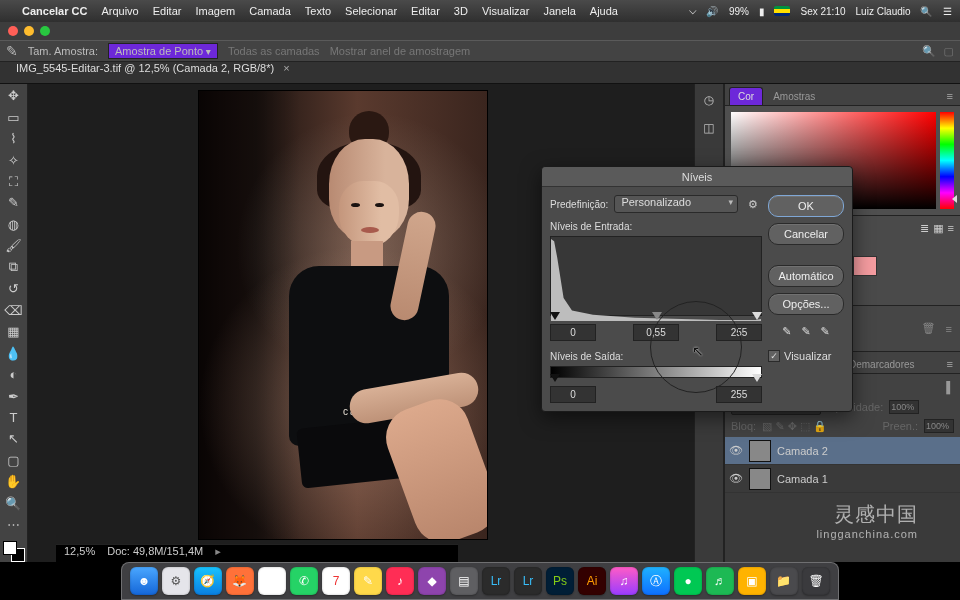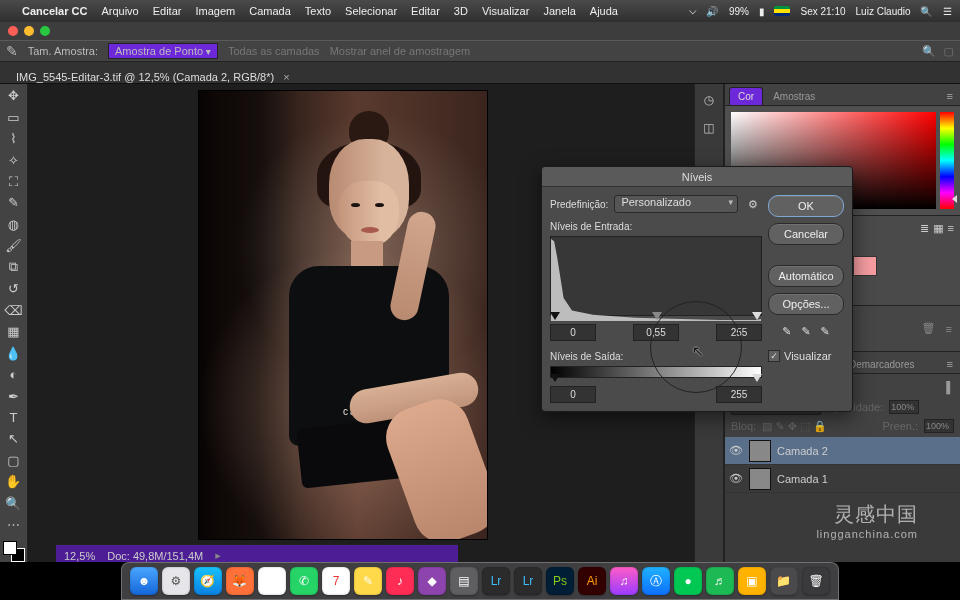--- a/index.html
+++ b/index.html
@@ -20,21 +20,21 @@
 .t-red{background:#ff5f57}.t-yel{background:#febc2e}.t-grn{background:#28c840}
 .window-title{position:absolute;left:0;right:0;text-align:center;color:#bbb;font-size:12px}
 
 
 .options-bar{height:22px;background:#434343;border-top:1px solid #5a5a5a;border-bottom:1px solid #222;display:flex;align-items:center;padding:0 6px;gap:10px;color:#bbb}
 .options-bar .sel{background:#6d28d9;border:1px solid #222;padding:1px 6px;border-radius:0;font-size:10px}
 .options-bar .dim{color:#777}
 .options-bar .icons-right{margin-left:auto;display:flex;gap:8px;color:#777}
 
 
-.doc-tab-bar{height:22px;background:#323232;border-bottom:1px solid #111;display:flex;align-items:flex-end;padding:0 12px;color:#ddd}
+.doc-tab-bar{height:22px;background:#323232;border-bottom:1px solid #111;display:flex;align-items:flex-start;padding:0 12px;color:#ddd}
 .doc-tab{padding:0 4px;font-size:11px}
 .doc-tab .x{margin-left:6px;color:#aaa}
 
 
 .main{height:478px;display:flex;background:#2b2b2b;position:relative}
 .toolbox{width:28px;background:#434343;border-right:1px solid #222;display:flex;flex-direction:column;align-items:center;padding-top:2px;gap:2px}
 .toolbox .tool{width:22px;height:20px;display:flex;align-items:center;justify-content:center;color:#ccc;font-size:13px;border-radius:2px}
 .toolbox .fgbg{width:22px;height:22px;position:relative;margin-top:4px}
 .toolbox .fgbg .fg{width:14px;height:14px;background:#fff;border:1px solid #000;position:absolute;top:0;left:0}
 .toolbox .fgbg .bg{width:14px;height:14px;background:#000;border:1px solid #fff;position:absolute;bottom:0;right:0}
@@ -83,21 +83,21 @@
 .layer-controls .row{display:flex;align-items:center;gap:6px}
 .layer-controls .row .sel{background:#333;border:1px solid #222;padding:1px 6px;border-radius:2px;flex:0 0 auto}
 .layer-controls .row .dim{color:#666}
 .layer-controls input[type=text]{width:30px;background:#333;border:1px solid #222;color:#888;font-size:9px;padding:1px}
 .layer-list{flex:1;background:#3a3a3a}
 .layer{display:flex;align-items:center;height:28px;padding:0 4px;gap:6px;border-bottom:1px solid #333;color:#ccc;font-size:10px}
 .layer.sel{background:#5a6f8a}
 .layer .vis{width:14px;text-align:center}
 .layer .thumb{width:22px;height:22px;background:#888;border:1px solid #111}
 
-.status-bar{position:absolute;left:28px;right:266px;bottom:0;height:18px;background:#4c1d95;border-top:1px solid #222;color:#ccc;display:flex;align-items:flex-end;gap:12px;padding:0 8px;font-size:10px}
+.status-bar{position:absolute;left:28px;right:266px;bottom:0;height:18px;background:#000000;border-top:1px solid #222;color:#ccc;display:flex;align-items:flex-start;gap:12px;padding:0 8px;font-size:10px}
 
 
 .levels-dialog{position:absolute;left:541px;top:82px;width:312px;background:#4b4b4b;border:1px solid #1a1a1a;box-shadow:0 6px 20px rgba(0,0,0,.5);border-radius:4px;color:#ddd}
 .levels-dialog .dlg-title{height:20px;background:#5a5a5a;border-bottom:1px solid #333;text-align:center;line-height:20px;font-size:11px;border-radius:4px 4px 0 0}
 .levels-dialog .dlg-body{padding:8px;display:flex;gap:6px}
 .levels-left{flex:1}
 .levels-right{width:76px;display:flex;flex-direction:column;gap:6px;align-items:stretch}
 .ps-btn{background:#616161;border:1px solid #2a2a2a;border-radius:10px;height:22px;color:#eee;font-size:11px;box-shadow:inset 0 1px 0 rgba(255,255,255,.1)}
 .ps-btn.primary{border-color:#7fa7d6}
 .ps-sel{background:#555;border:1px solid #2a2a2a;border-radius:3px;height:18px;padding:0 14px 0 6px;color:#ddd;font-size:10px;position:relative}

